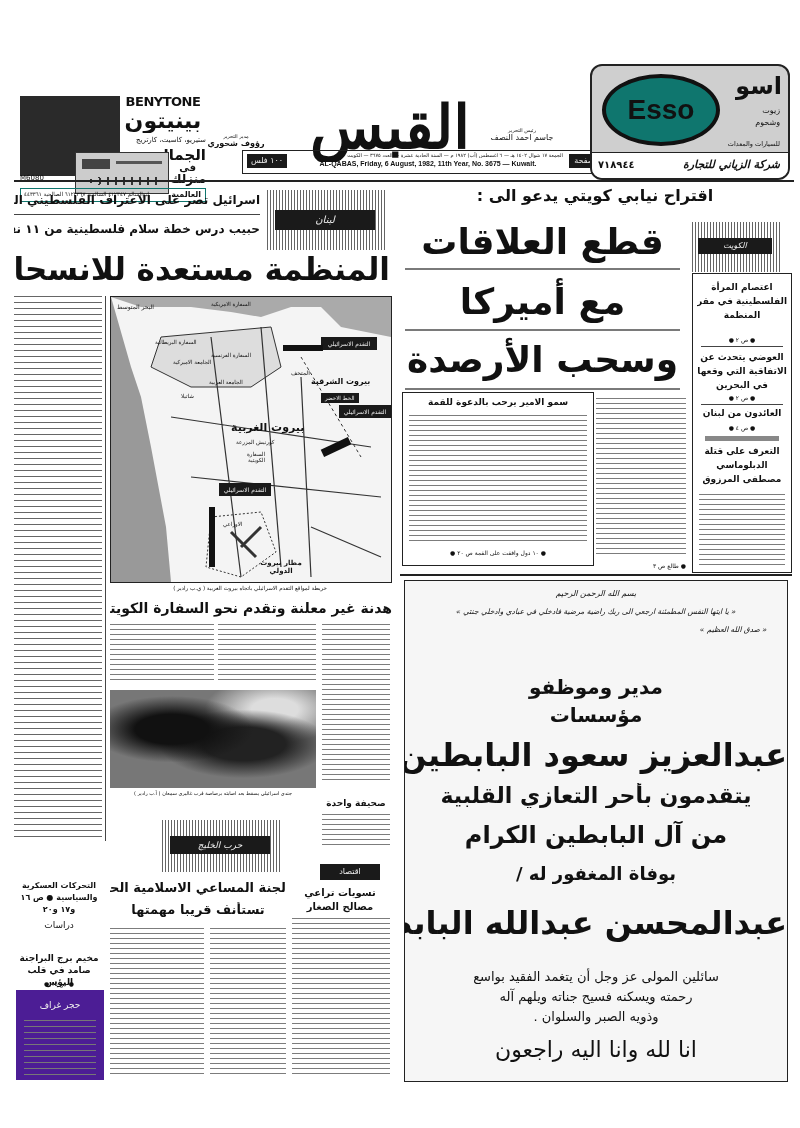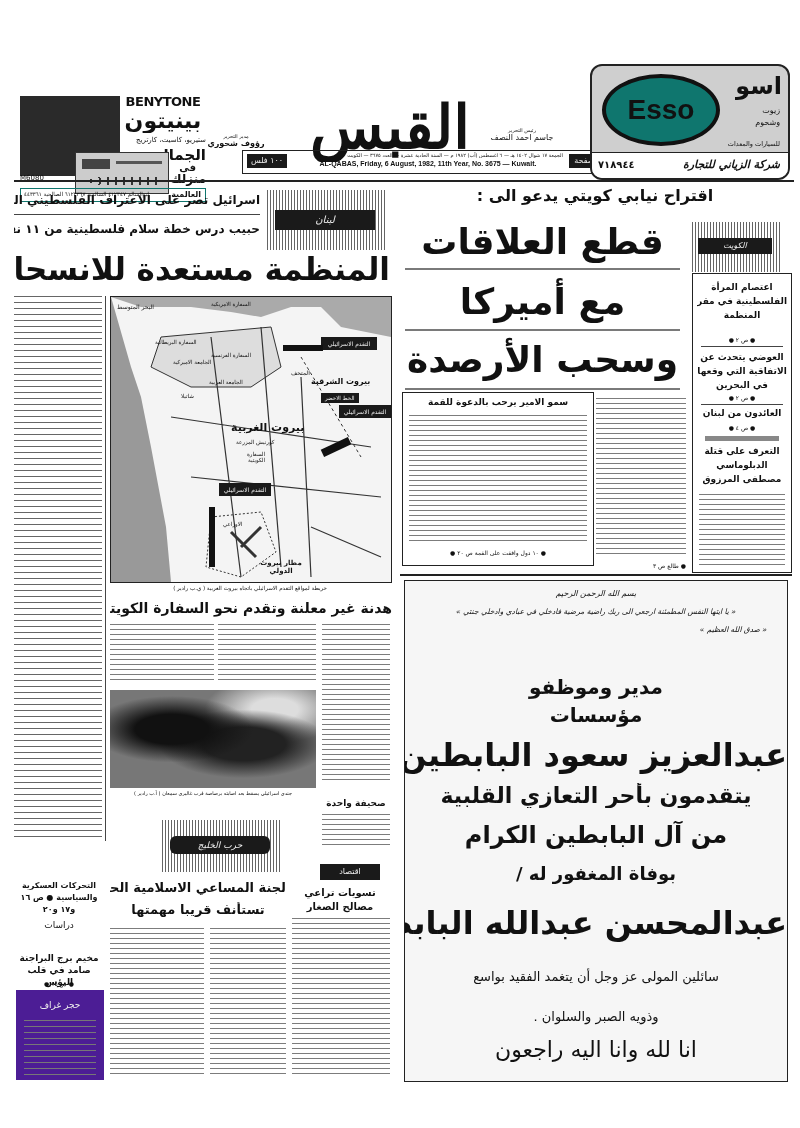--- a/index.html
+++ b/index.html
@@ -131,21 +131,21 @@
 <div class="abs col-lines-fine" style="left:218px;top:624px;width:98px;height:60px;"></div>
 <div class="abs col-lines-fine" style="left:110px;top:624px;width:104px;height:60px;"></div>
 <div class="abs photo" style="left:110px;top:690px;width:206px;height:98px;"></div>
 <div class="abs" style="left:110px;top:790px;width:206px;font-size:5px;text-align:center;white-space:nowrap;overflow:hidden;">جندي اسرائيلي يسقط بعد اصابته برصاصة قرب غاليري سمعان ( أ.ب رادير )</div>
 
 <div class="abs hl" style="left:322px;top:798px;width:68px;font-size:9px;">صحيفة واحدة</div>
 <div class="abs col-lines-fine" style="left:322px;top:814px;width:68px;height:34px;"></div>
 
 <div class="abs" style="left:160px;top:820px;width:120px;height:52px;">
   <div class="abs barcode" style="left:0;top:0;width:120px;height:52px;opacity:.7;"></div>
-  <div class="abs dark" style="left:10px;top:16px;width:100px;height:18px;font-size:9px;text-align:center;line-height:18px;font-style:italic;border-radius:6px;">حرب الخليج</div>
+  <div class="abs dark" style="left:10px;top:16px;width:100px;height:18px;font-size:9px;text-align:center;line-height:18px;font-style:italic;">حرب الخليج</div>
 </div>
 <div class="abs hl" style="left:110px;top:880px;width:176px;font-size:13px;">لجنة المساعي الاسلامية الحميدة</div>
 <div class="abs hl" style="left:110px;top:902px;width:176px;font-size:13px;">تستأنف قريبا مهمتها</div>
 <div class="abs col-lines-fine" style="left:210px;top:928px;width:76px;height:150px;"></div>
 <div class="abs col-lines-fine" style="left:110px;top:928px;width:94px;height:150px;"></div>
 
 <div class="abs dark" style="left:320px;top:864px;width:60px;height:16px;font-size:8px;text-align:center;line-height:16px;">اقتصاد</div>
 <div class="abs hl" style="left:290px;top:886px;width:100px;font-size:10px;white-space:normal;line-height:14px;">تسويات تراعي مصالح الصغار</div>
 <div class="abs col-lines-fine" style="left:292px;top:918px;width:98px;height:160px;"></div>
 
@@ -199,15 +199,16 @@
   <div class="abs" style="left:8px;top:26px;width:366px;font-size:7.5px;text-align:center;white-space:nowrap;overflow:hidden;font-style:italic;">« يا ايتها النفس المطمئنة ارجعي الى ربك راضية مرضية فادخلي في عبادي وادخلي جنتي »</div>
   <div class="abs" style="right:20px;top:44px;font-size:7.5px;font-style:italic;">« صدق الله العظيم »</div>
   <div class="abs hl" style="left:0;top:94px;width:382px;font-size:20px;">مدير وموظفو</div>
   <div class="abs hl" style="left:0;top:122px;width:382px;font-size:20px;">مؤسسات</div>
   <div class="abs hl" style="left:0;top:152px;width:382px;font-size:32px;line-height:44px;">عبدالعزيز سعود البابطين</div>
   <div class="abs hl" style="left:0;top:202px;width:382px;font-size:22px;">يتقدمون بأحر التعازي القلبية</div>
   <div class="abs hl" style="left:0;top:240px;width:382px;font-size:24px;">من آل البابطين الكرام</div>
   <div class="abs hl" style="left:0;top:282px;width:382px;font-size:18px;">بوفاة المغفور له /</div>
   <div class="abs hl" style="left:0;top:318px;width:382px;font-size:32px;line-height:48px;">عبدالمحسن عبدالله البابطين</div>
   <div class="abs" style="left:0;top:388px;width:382px;font-size:13px;text-align:center;">سائلين المولى عز وجل أن يتغمد الفقيد بواسع</div>
+  <div class="abs" style="left:0;top:408px;width:382px;font-size:13px;text-align:center;">رحمته ويسكنه فسيح جناته ويلهم آله</div>
   <div class="abs" style="left:0;top:428px;width:382px;font-size:13px;text-align:center;">وذويه الصبر والسلوان .</div>
   <div class="abs hl" style="left:0;top:456px;width:382px;font-size:22px;font-weight:normal;">انا لله وانا اليه راجعون</div>
 </div>
 
 </body></html>

